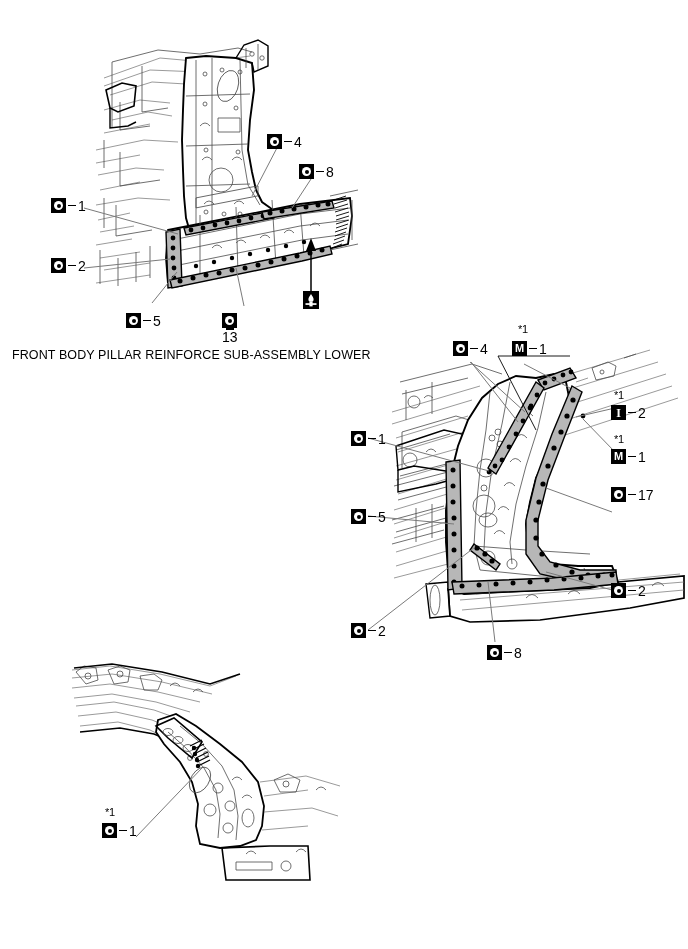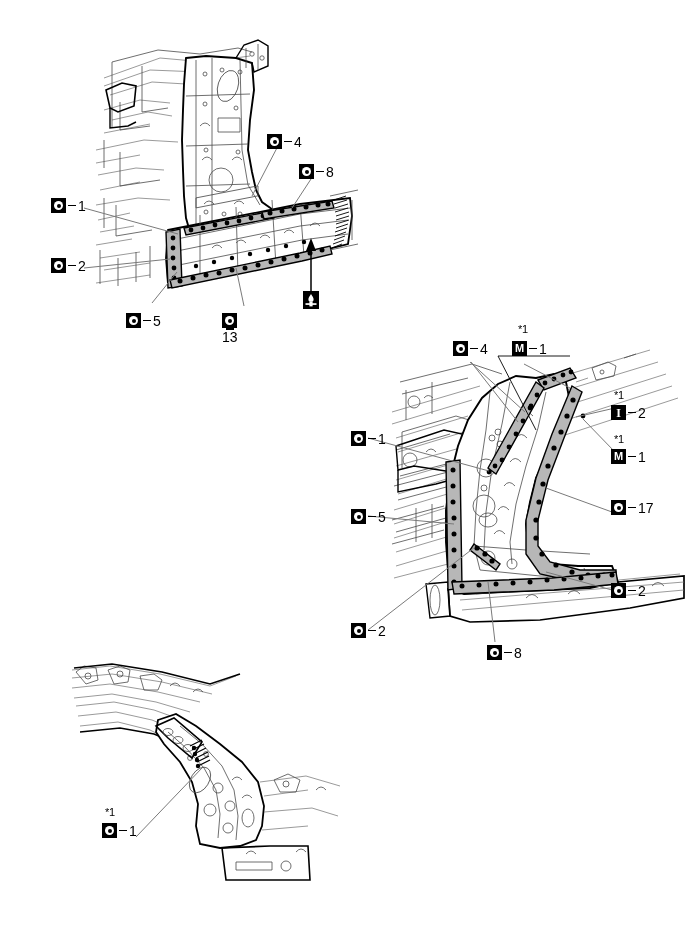--- a/index.html
+++ b/index.html
@@ -375,20 +375,21 @@
         <svg width="16" height="18" viewBox="0 0 16 18">
           <rect x="0" y="0" width="16" height="18" fill="#000"></rect>
           <path d="M8 3 C9.6 5.6 10.6 6.9 10.6 8.2 A2.6 2.6 0 0 1 5.4 8.2 C5.4 6.9 6.4 5.6 8 3 Z" fill="#fff"></path>
           <rect x="2.5" y="12.2" width="11" height="1.7" fill="#fff"></rect>
           <rect x="6.4" y="10.6" width="3.2" height="4.8" fill="#fff"></rect>
         </svg>
       </span>
     </div>
   </div>
 
+  <div class="caption" style="left:12px; top:348px;">FRONT BODY PILLAR REINFORCE SUB-ASSEMBLY LOWER</div>
 
   <div class="fig" style="left:340px; top:320px; width:348px; height:350px;">
     <svg class="draw" width="348" height="350" viewBox="0 0 348 350" aria-hidden="true">
 
       <g class="vthin">
         <path d="M52,92 L140,66"></path>
         <path d="M52,104 L132,80"></path>
         <path d="M56,118 L128,96"></path>
         <path d="M58,132 L124,112"></path>
         <path d="M56,146 L120,128"></path>
@@ -626,21 +627,21 @@
     </div>
 
     <div class="callout" style="left:11px; top:111px;">
       <span class="badge">
           <span class="ring"></span>
         </span>
       <span class="dash"></span>
       <span class="num">1</span>
     </div>
 
-    <div class="callout" style="left:271px; top:180px;">
+    <div class="callout" style="left:271px; top:167px;">
       <span class="badge">
           <span class="ring"></span>
         </span>
       <span class="dash"></span>
       <span class="num">17</span>
     </div>
 
     <div class="callout" style="left:11px; top:189px;">
       <span class="badge">
           <span class="ring"></span>

